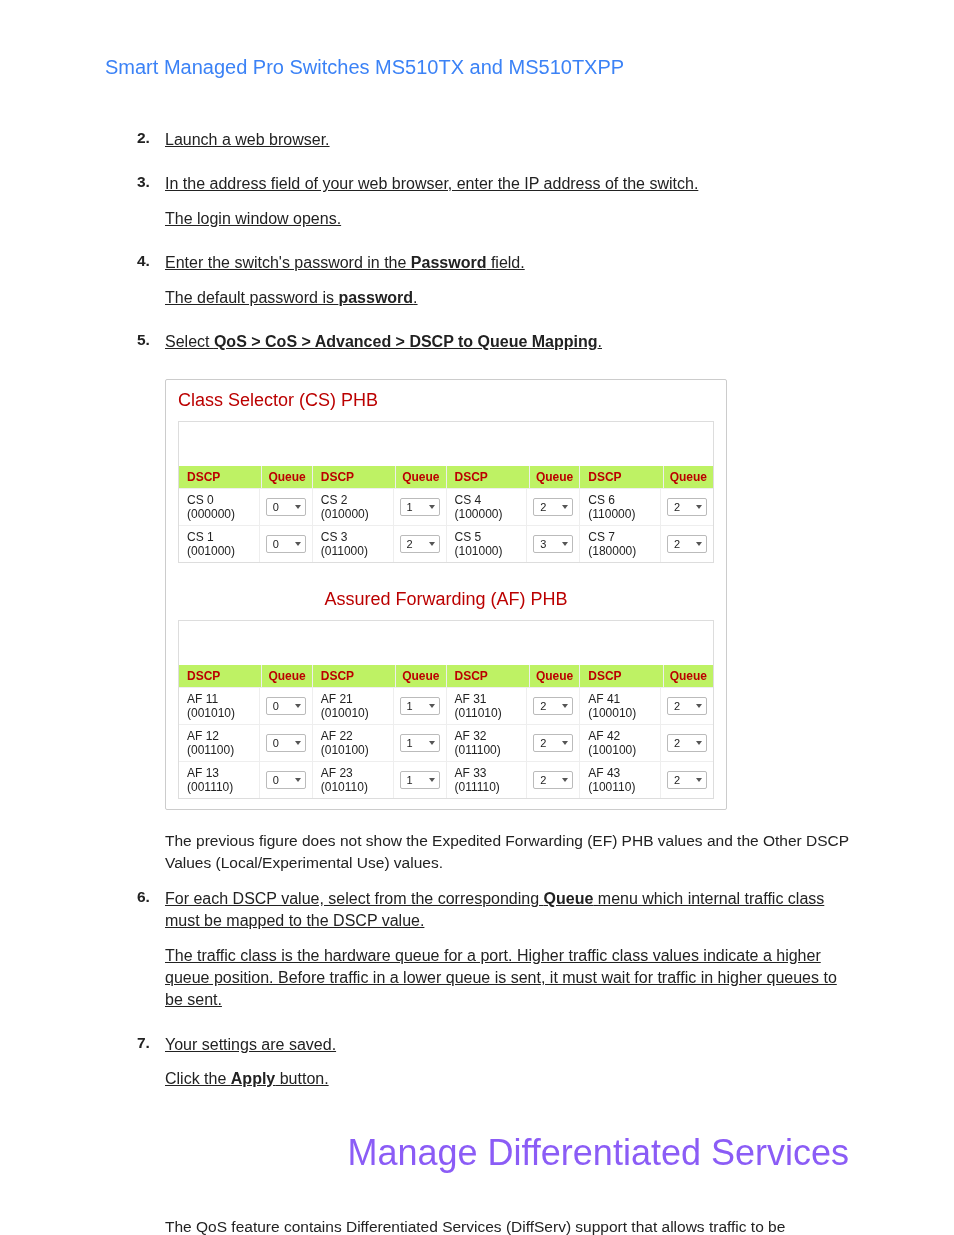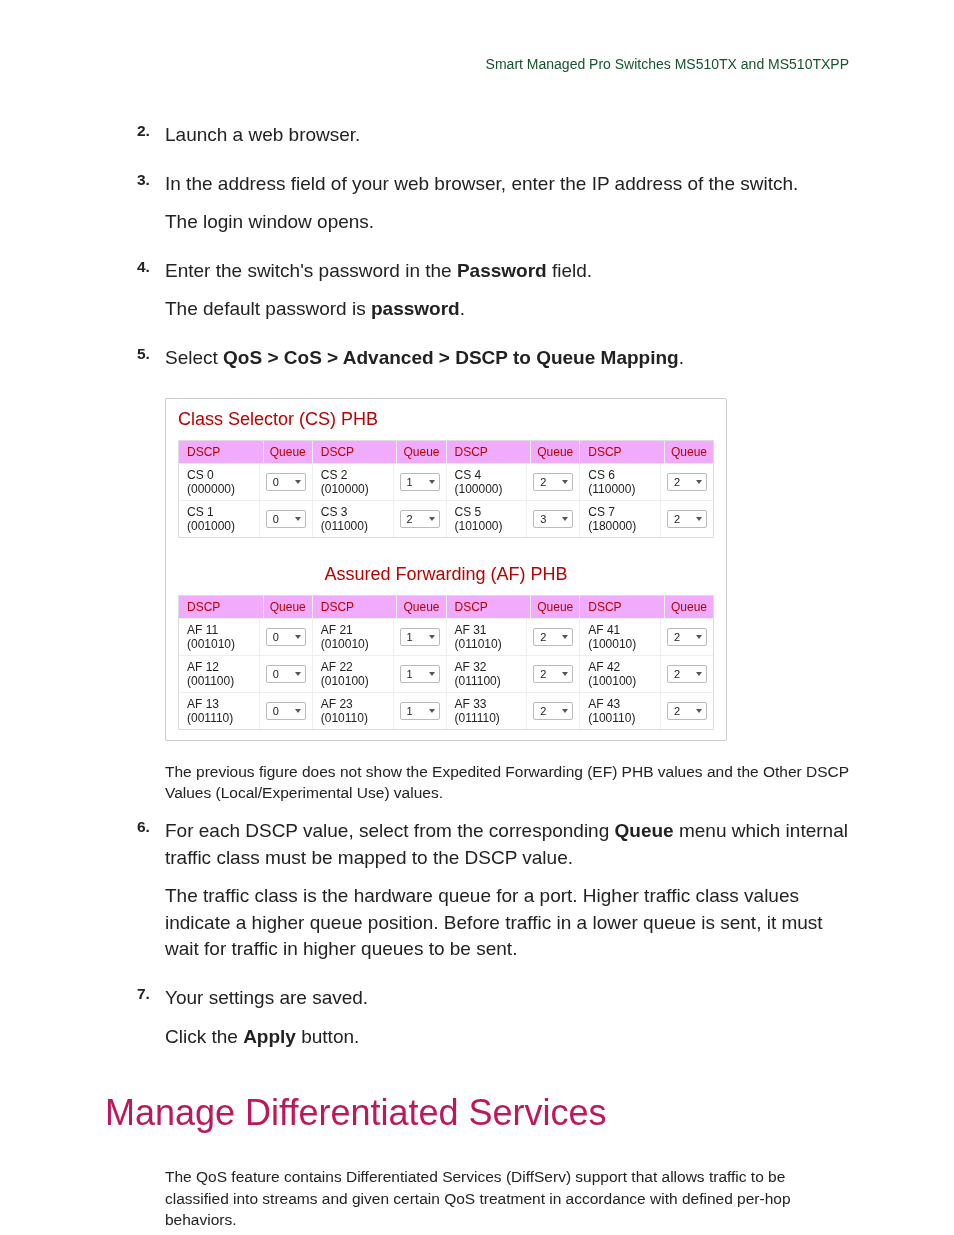--- a/index.html
+++ b/index.html
@@ -7,45 +7,46 @@
     padding: 0;
     font-family: Arial, Helvetica, sans-serif;
     background: #fff;
     color: #222;
     width: 954px;
   }
   .page {
     padding: 56px 105px 40px 105px;
   }
   .header-title {
-    text-align: right;
-    font-size: 14px;
-    color: #14532d;
+    text-align: left;
+    font-size: 20px;
+    color: #3b82f6;
     margin-bottom: 50px;
   }
   .body-text {
     font-size: 15.5px;
     line-height: 1.4;
     margin: 0 0 14px 0;
   }
   .step-row {
     display: flex;
     margin: 0 0 10px 0;
   }
   .step-num {
     width: 28px;
     flex-shrink: 0;
     font-weight: bold;
     font-size: 15.5px;
     margin-left: -28px;
   }
   .step-body {
     flex: 1;
-    font-size: 19px;
+    font-size: 16px;
     line-height: 1.4;
+    text-decoration: underline;
   }
   .step-body p {
     margin: 0 0 12px 0;
   }
   .link {
     border-bottom: 1px solid #888;
   }
   .bold { font-weight: bold; }
   .content-indent {
     padding-left: 60px;
@@ -67,23 +68,24 @@
     margin: 0 12px 10px 12px;
     border: 1px solid #ddd;
     font-size: 12px;
   }
   .tbl-row {
     display: flex;
     border-top: 1px solid #eee;
   }
   .tbl-row:first-child { border-top: none; }
   .tbl-head {
-    background: #f0abfc;
+    background: #bef264;
     color: #B00;
-    font-weight: normal;
+    font-weight: bold;
+    margin-top: 44px;
   }
   .c-dscp {
     padding: 4px 8px;
     border-right: 1px solid #eee;
     display: flex;
     align-items: center;
   }
   .c-q {
     padding: 4px 6px;
     border-right: 1px solid #eee;
@@ -110,23 +112,24 @@
   .chev {
     width: 0; height: 0;
     border-left: 3px solid transparent;
     border-right: 3px solid transparent;
     border-top: 4px solid #555;
   }
 
   h1.section {
     font-weight: 300;
     font-size: 36px;
-    color: #be185d;
-    margin: 30px 0 32px 0;
+    color: #8b5cf6;
+    margin: 30px 0 42px 0;
     font-family: "Helvetica Neue", Arial, sans-serif;
+    text-align: right;
   }
 </style>
 </head>
 <body>
 
 <div class="page">
   <div class="header-title">Smart Managed Pro Switches MS510TX and MS510TXPP</div>
 
   <div class="content-indent">
 

